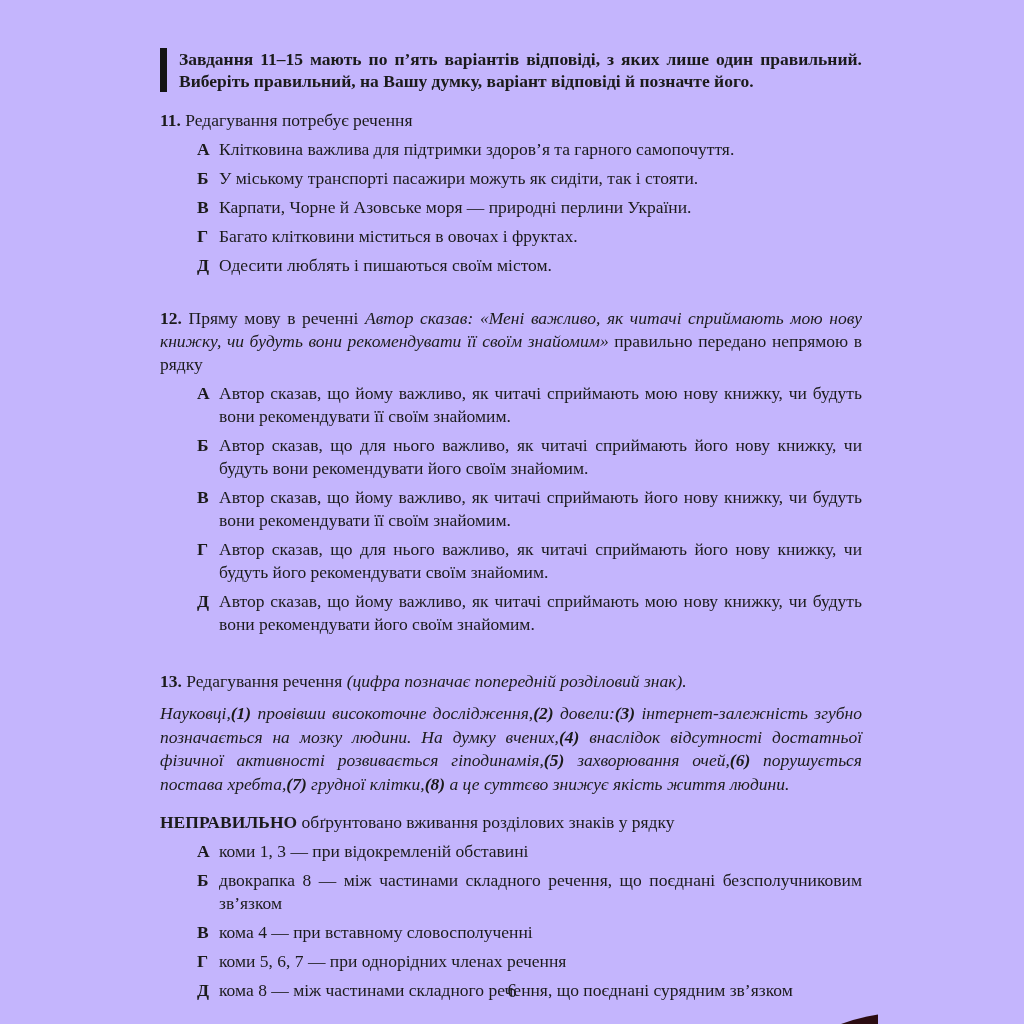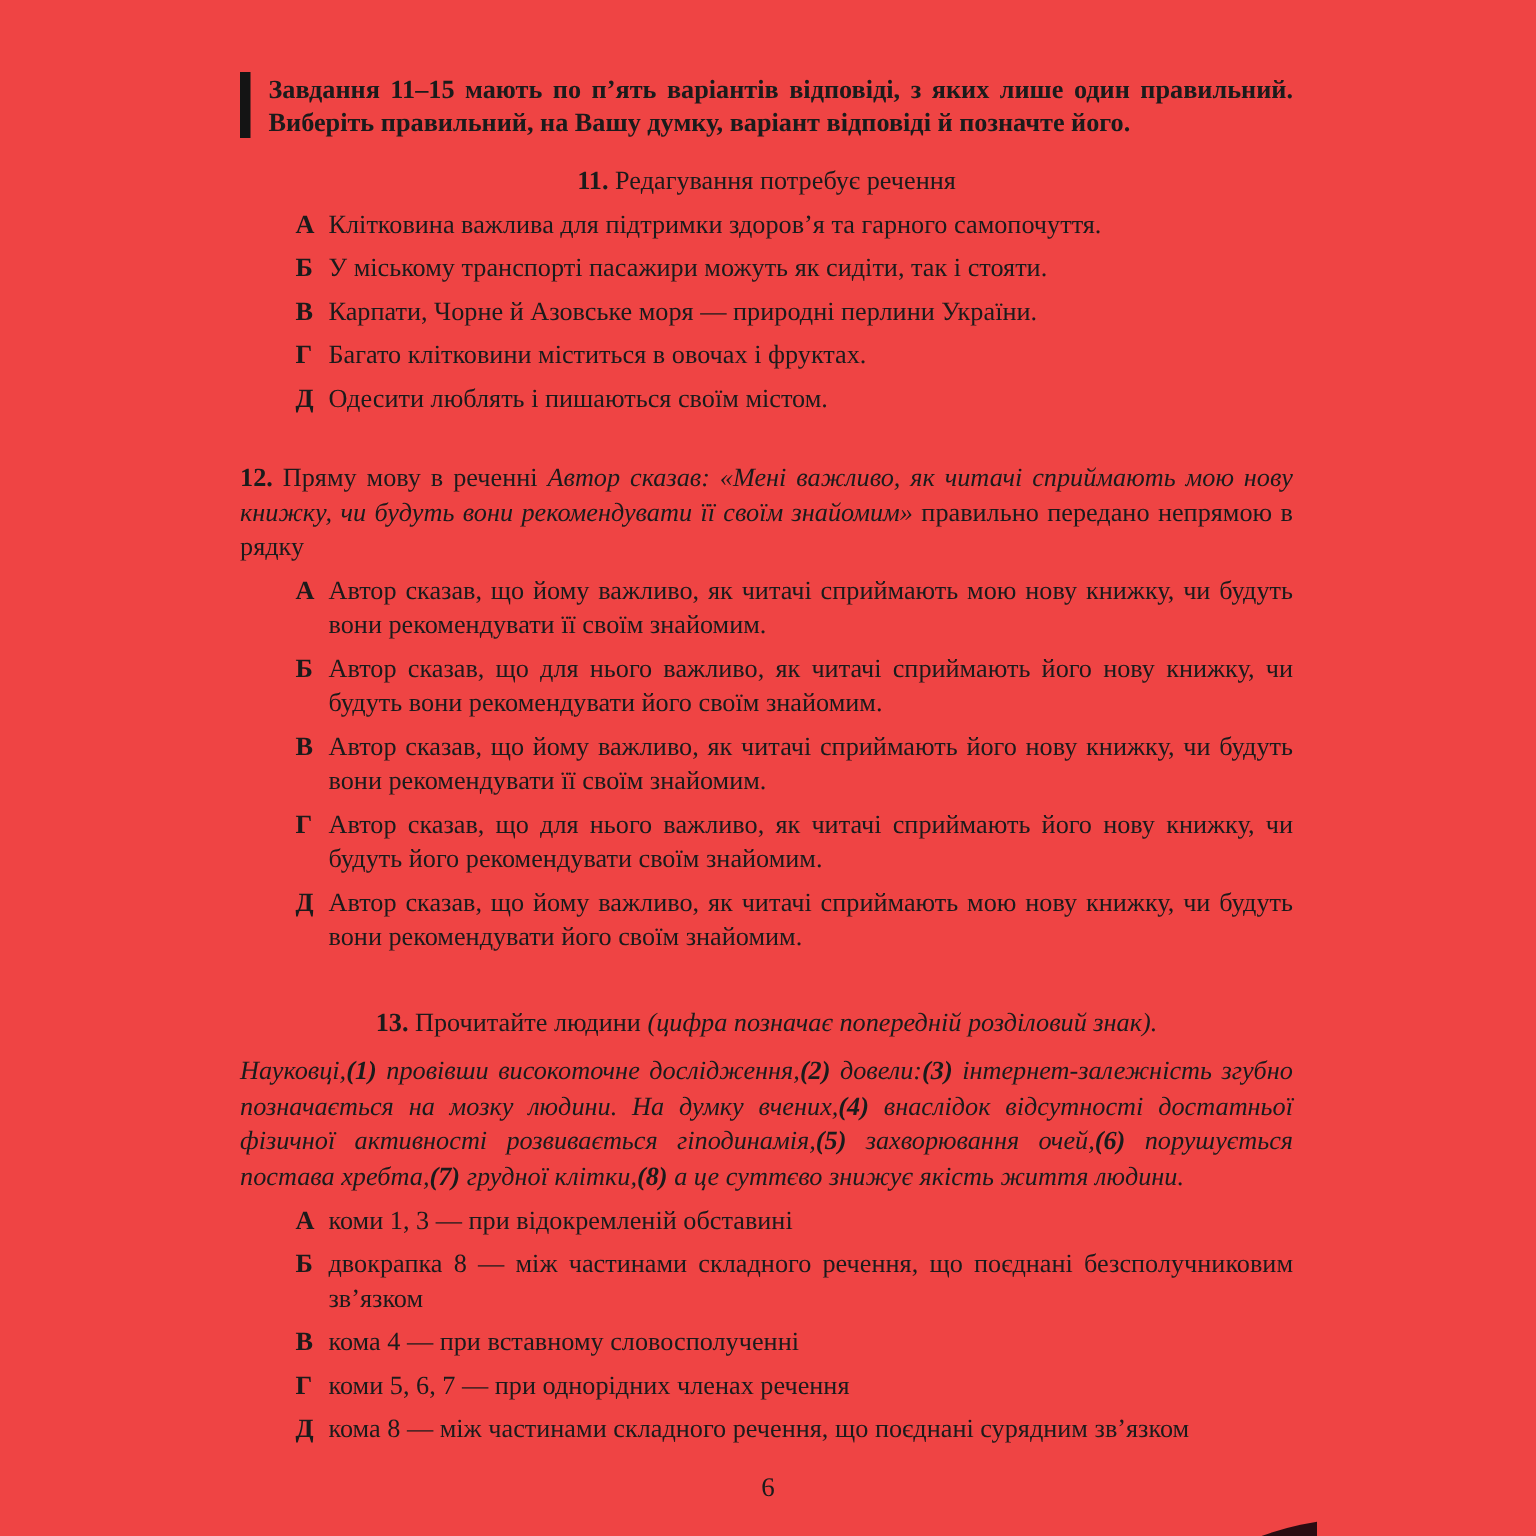--- a/index.html
+++ b/index.html
@@ -1,19 +1,19 @@
 <!DOCTYPE html>
 <html><head>
 <meta charset="utf-8">
 <style>
   html,body { margin:0; padding:0; }
   .page {
     position:relative;
     width:1024px; height:1024px;
-    background:#ef4444;
+    background:#c4b5fd;
     font-family:"Liberation Serif","DejaVu Serif",serif;
     color:#1b1b1b;
     overflow:hidden;
   }
   .content {
     position:absolute;
     left:160px; top:48px;
     width:702px;
   }
   .instruction-box {
@@ -25,21 +25,20 @@
     text-align:justify;
   }
   .question { margin-top:0; }
   .q11 { margin-top:17px; }
   .q12 { margin-top:30px; }
   .q13 { margin-top:34px; }
   .stem {
     margin:0;
     font-size:17.5px;
     line-height:23px;
-    text-align:center;
   }
   .stem.justify { text-align:justify; }
   .qnum { font-weight:bold; }
   .italic { font-style:italic; }
   .options { margin-top:5px; margin-left:37px; }
   .option {
     display:flex;
     margin-top:6px;
     font-size:17.5px;
     line-height:23px;
@@ -138,22 +137,23 @@
           <span class="otext">Автор сказав, що для нього важливо, як читачі сприймають його нову книжку, чи будуть його рекомендувати своїм знайомим.</span>
         </div>
         <div class="option">
           <span class="letter">Д</span>
           <span class="otext">Автор сказав, що йому важливо, як читачі сприймають мою нову книжку, чи будуть вони рекомендувати його своїм знайомим.</span>
         </div>
       </div>
     </section>
 
     <section class="question q13">
-      <p class="stem"><span class="qnum">13.</span> <span>Прочитайте людини </span><span class="italic">(цифра позначає попередній розділовий знак).</span></p>
+      <p class="stem"><span class="qnum">13.</span> <span>Редагування речення </span><span class="italic">(цифра позначає попередній розділовий знак).</span></p>
       <p class="passage">Науковці,<b>(1)</b> провівши високоточне дослідження,<b>(2)</b> довели:<b>(3)</b> інтернет-залежність згубно позначається на мозку людини. На думку вчених,<b>(4)</b> внаслідок відсутності достатньої фізичної активності розвивається гіподинамія,<b>(5)</b> захворювання очей,<b>(6)</b> порушується постава хребта,<b>(7)</b> грудної клітки,<b>(8)</b> а це суттєво знижує якість життя людини.</p>
+      <p class="substem"><span class="bold">НЕПРАВИЛЬНО</span><span> обґрунтовано вживання розділових знаків у рядку</span></p>
       <div class="options">
         <div class="option">
           <span class="letter">А</span>
           <span class="otext">коми 1, 3 — при відокремленій обставині</span>
         </div>
         <div class="option">
           <span class="letter">Б</span>
           <span class="otext">двокрапка 8 — між частинами складного речення, що поєднані безсполучниковим зв’язком</span>
         </div>
         <div class="option">

